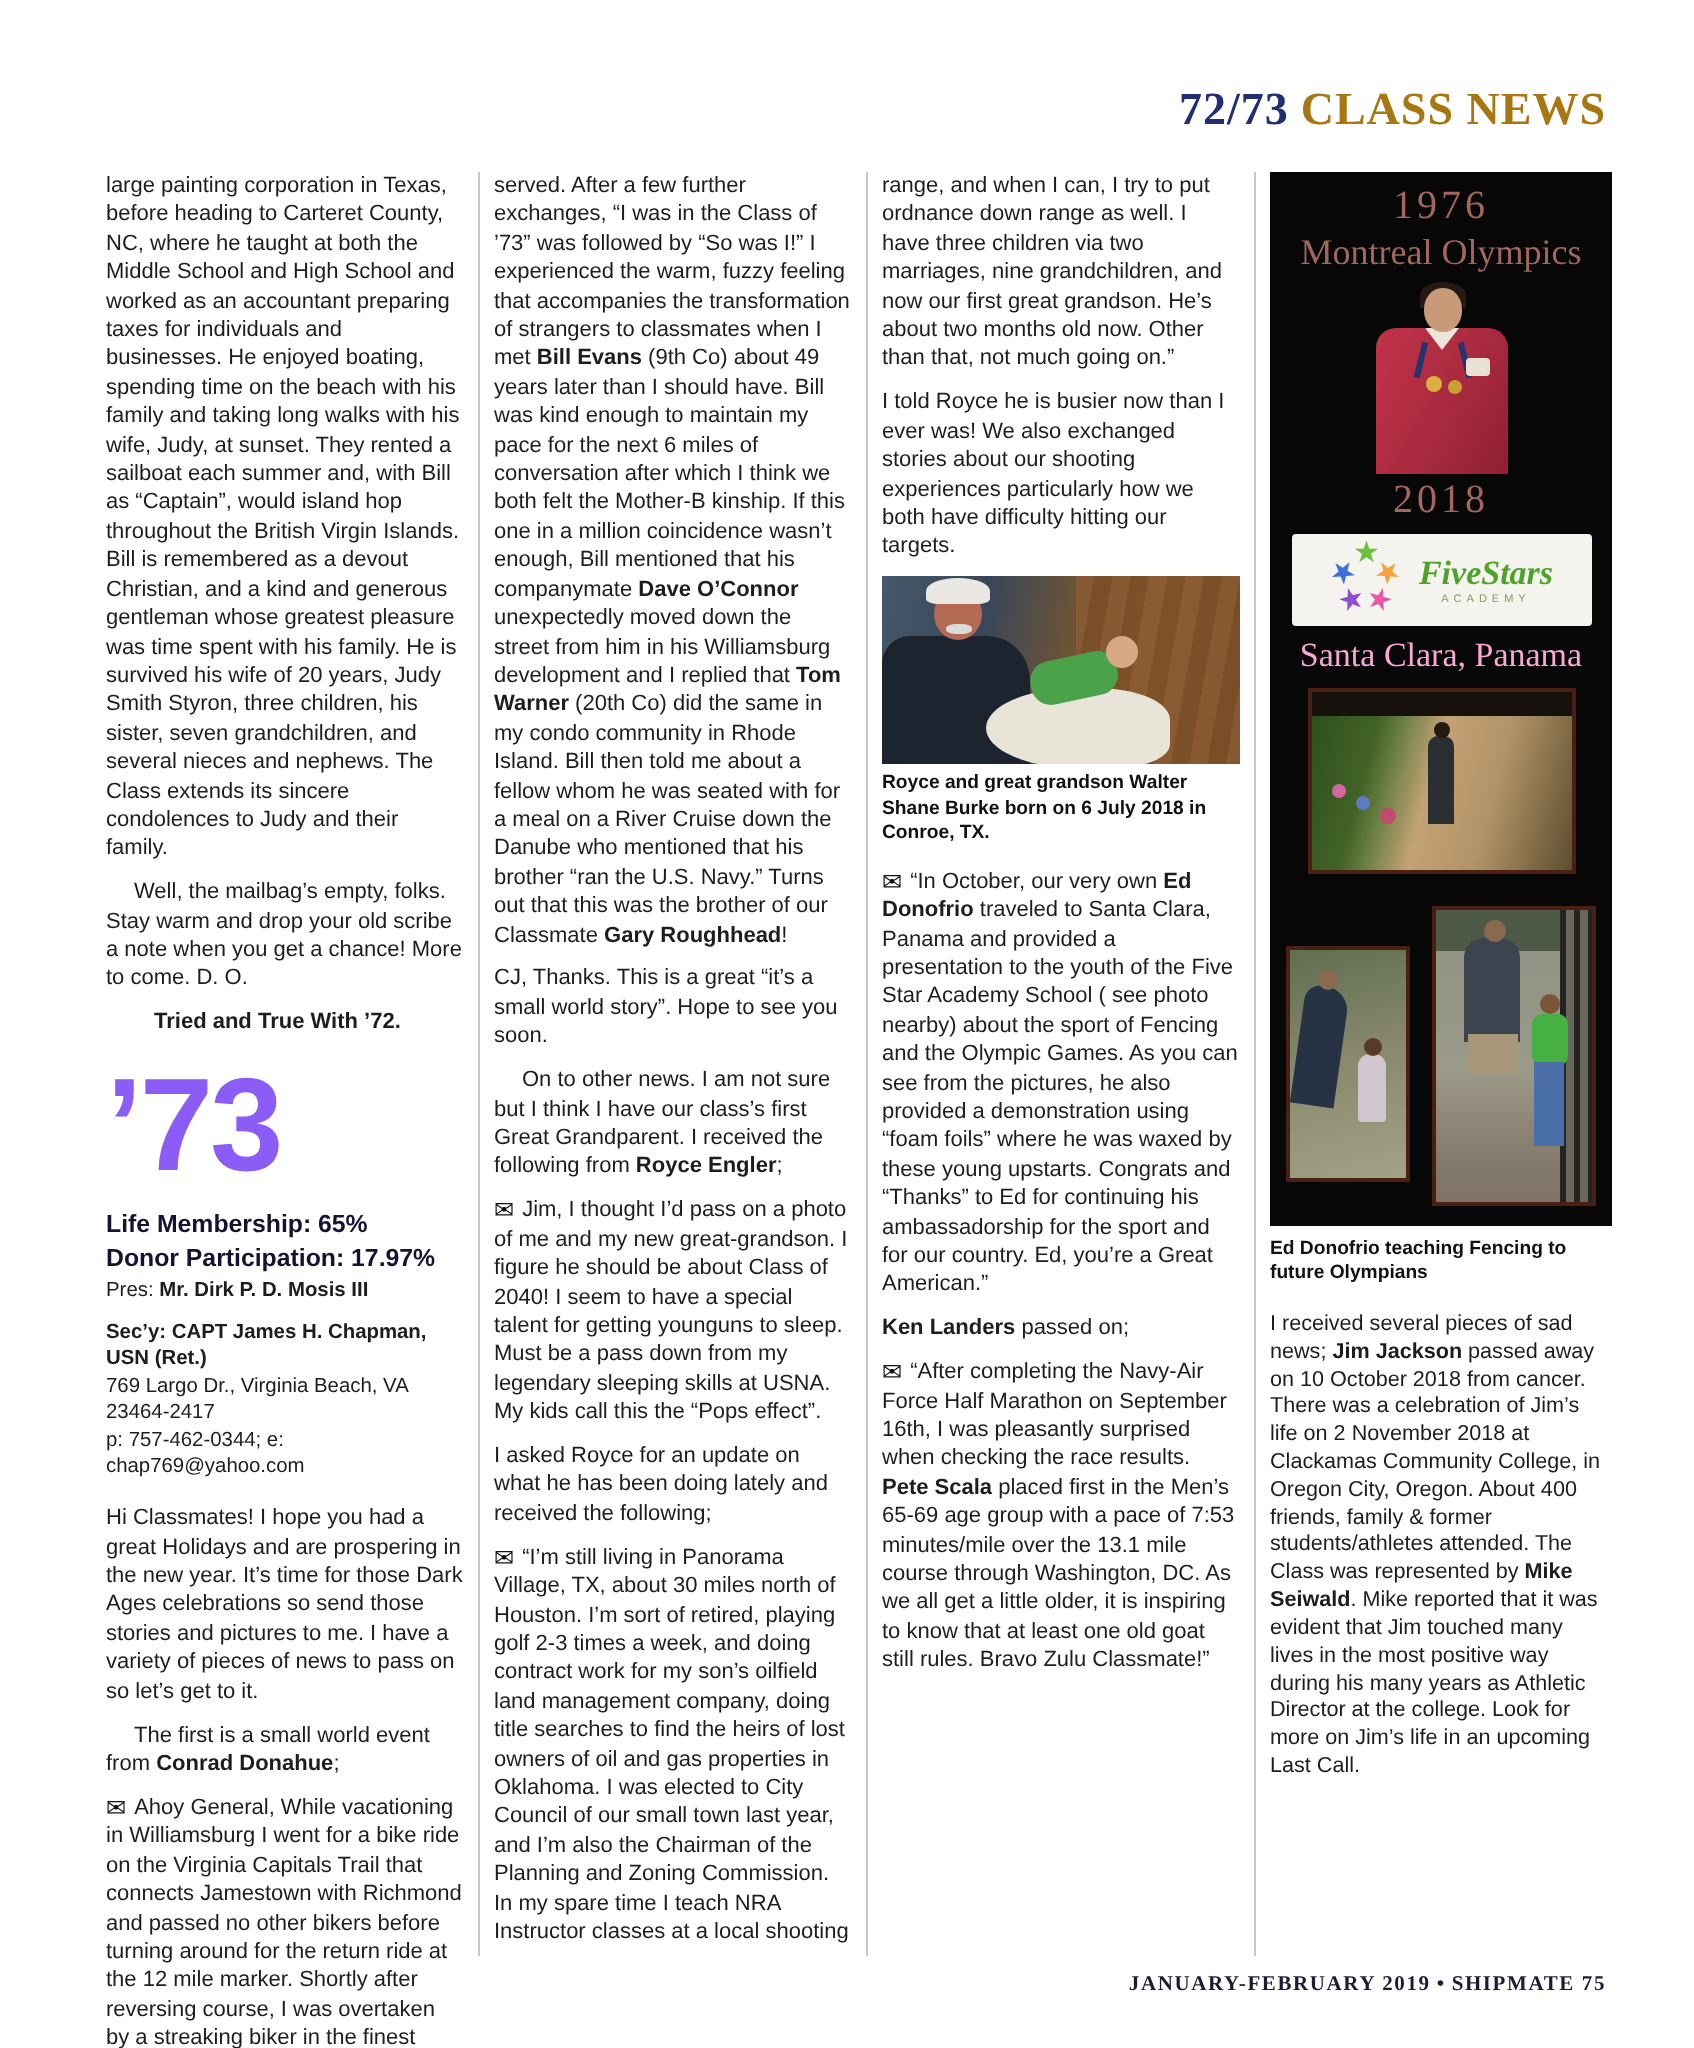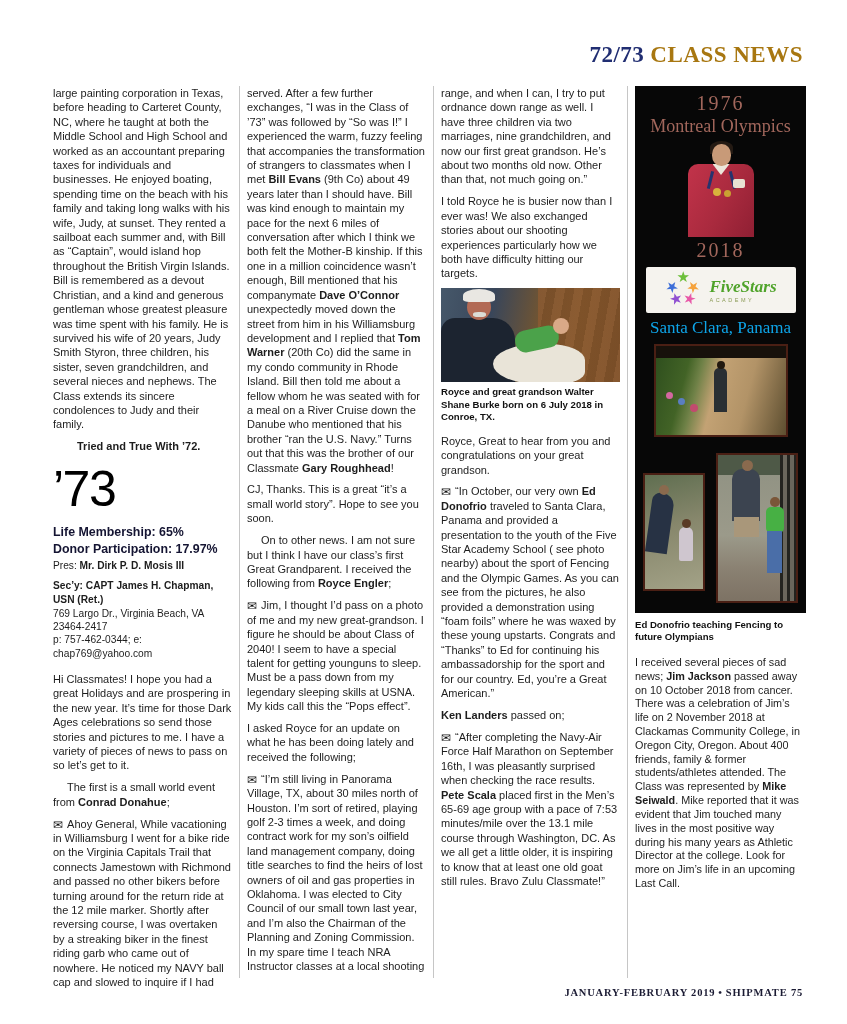--- a/index.html
+++ b/index.html
@@ -16,21 +16,21 @@
   .col{width:179px;flex:none;}
   .vr{flex:none;width:1px;background:#c6c6c6;margin:0 7px;height:892px;}
   .sidebar{width:171px;flex:none;}
 
   .bp{font-size:11px;line-height:1.31;margin:0 0 7.5px;}
   .ind{text-indent:14px;}
   .signoff{font-weight:bold;text-indent:24px;margin-bottom:4px;}
   .rich b{font-weight:bold;}
   .bp b{font-weight:bold;}
 
-  .class-head{font-size:50px;line-height:.95;font-weight:normal;color:#000000;letter-spacing:-1.5px;margin:12px 0 12px;}
+  .class-head{font-size:66px;line-height:.95;font-weight:bold;color:#8b5cf6;letter-spacing:-1.5px;margin:12px 0 12px;}
   .stat{font-weight:bold;font-size:12.4px;margin:0 0 3px;color:#141432;}
   .officer{font-size:10.2px;margin:0 0 1px;line-height:1.3;}
   .officer.secy{margin-top:7px;font-weight:bold;}
   .addr{font-size:10.2px;margin:0;line-height:1.3;}
   .gap-top{margin-top:12px;}
 
   .mail .mi{display:inline-block;font-size:12px;line-height:1;margin-right:4px;color:#101010;vertical-align:-1px;}
 
   .caption{font-size:9.6px;font-weight:bold;line-height:1.3;margin:4px 0 10px;color:#111;}
 
@@ -42,42 +42,42 @@
   .royce .stache{position:absolute;left:32px;top:24px;width:13px;height:5px;background:#dcdcd6;border-radius:40%;}
   .royce .body{position:absolute;left:0;top:30px;width:74px;height:64px;background:#1c2430;border-radius:14px 22px 0 0;}
   .royce .blanket{position:absolute;left:52px;top:56px;width:92px;height:40px;background:#e9e4d8;border-radius:50% 40% 30% 50%;}
   .royce .baby{position:absolute;left:74px;top:40px;width:44px;height:22px;background:#4ba24a;border-radius:10px;transform:rotate(-12deg);}
   .royce .bhead{position:absolute;left:112px;top:30px;width:16px;height:16px;background:#d9a987;border-radius:50%;}
 
   
   .panel{background:#070707;width:171px;padding:6px 0 10px;text-align:center;}
   .panel-year{font-family:"Liberation Serif",serif;font-size:20px;color:#a2675c;letter-spacing:2px;}
   .panel-title{font-family:"Liberation Serif",serif;font-size:18px;color:#a2675c;margin-top:1px;}
-  .panel-loc{font-family:"Liberation Serif",serif;font-size:17px;color:#0ea5e9;margin:5px 0 6px;}
+  .panel-loc{font-family:"Liberation Serif",serif;font-size:17px;color:#f9a8d4;margin:5px 0 6px;}
 
   .fencer{position:relative;width:92px;height:96px;margin:4px auto 2px;}
   .f-hair{position:absolute;left:35px;top:0;width:23px;height:13px;background:#241a13;border-radius:50% 50% 0 0;}
   .f-head{position:absolute;left:37px;top:3px;width:19px;height:22px;background:#c89a78;border-radius:48%;}
   .f-body{position:absolute;left:13px;top:23px;width:66px;height:73px;background:linear-gradient(120deg,#c2334a 0%,#a92a3e 55%,#8f1f33 100%);border-radius:10px 10px 0 0;}
   .f-collar{position:absolute;left:38px;top:23px;width:17px;height:11px;background:#ece6da;clip-path:polygon(0 0,100% 0,50% 100%);}
   .f-rib1{position:absolute;left:34px;top:30px;width:3px;height:18px;background:#26336e;transform:rotate(14deg);}
   .f-rib2{position:absolute;left:56px;top:30px;width:3px;height:18px;background:#26336e;transform:rotate(-14deg);}
   .f-med1{position:absolute;left:38px;top:47px;width:8px;height:8px;background:#d8b23c;border-radius:50%;}
   .f-med2{position:absolute;left:49px;top:49px;width:7px;height:7px;background:#c9a132;border-radius:50%;}
   .f-usa{position:absolute;left:58px;top:38px;width:12px;height:9px;background:#e8e2d2;border-radius:2px;}
 
   .logo-box{background:#f5f3ee;width:150px;height:46px;margin:5px auto 4px;border-radius:2px;display:flex;align-items:center;justify-content:center;gap:5px;}
   .stars{position:relative;width:40px;height:40px;flex:none;}
   .stars span{position:absolute;font-size:15px;line-height:1;}
   .st1{color:#6cbf3a;left:12px;top:-1px;}
   .st2{color:#f5a23c;left:23px;top:9px;transform:rotate(40deg);}
   .st3{color:#e858a8;left:19px;top:22px;transform:rotate(160deg);}
   .st4{color:#8f4fd1;left:5px;top:22px;transform:rotate(200deg);}
   .st5{color:#3f6fd8;left:1px;top:9px;transform:rotate(-40deg);}
-  .logo-words{text-align:left;}
+  .logo-words{text-align:center;}
   .logo-name{font-family:"Liberation Serif",serif;font-style:italic;font-weight:bold;font-size:17px;color:#4fa32a;display:block;line-height:1;}
   .logo-sub{font-size:5.5px;letter-spacing:2.5px;color:#8a9a55;display:block;margin-top:2px;}
 
   .collage{padding:0 8px;}
   .ph{border:2px solid #4a1f14;box-sizing:border-box;}
   .ph-porch{width:134px;height:93px;margin:2px auto 0;position:relative;overflow:hidden;background:linear-gradient(105deg,#2d4d1d 0%,#426326 24%,#6f8147 33%,#c3a274 46%,#b29367 68%,#5d4e30 100%);}
   .ph-porch .ceil{position:absolute;left:0;top:0;width:100%;height:12px;background:#17110b;}
   .ph-porch .man{position:absolute;left:58px;top:22px;width:13px;height:44px;background:#2a2f33;border-radius:5px 5px 0 0;}
   .ph-porch .mh{position:absolute;left:61px;top:15px;width:8px;height:8px;background:#22190f;border-radius:50%;}
   .ph-porch .k1{position:absolute;left:10px;top:46px;width:7px;height:7px;background:#d467a0;border-radius:50%;}
@@ -111,20 +111,21 @@
 <div class="page">
 
   <div class="hdr">
     <span class="num">72/73</span><span class="ttl">CLASS NEWS</span>
   </div>
 
   <div class="content">
 
     <div class="col">
       <p class="bp">large painting corporation in Texas, before heading to Carteret County, NC, where he taught at both the Middle School and High School and worked as an accountant preparing taxes for individuals and businesses. He enjoyed boating, spending time on the beach with his family and taking long walks with his wife, Judy, at sunset. They rented a sailboat each summer and, with Bill as “Captain”, would island hop throughout the British Virgin Islands. Bill is remembered as a devout Christian, and a kind and generous gentleman whose greatest pleasure was time spent with his family. He is survived his wife of 20 years, Judy Smith Styron, three children, his sister, seven grandchildren, and several nieces and nephews. The Class extends its sincere condolences to Judy and their family.</p>
+      <p class="bp ind">Well, the mailbag’s empty, folks. Stay warm and drop your old scribe a note when you get a chance! More to come. D. O.</p>
       <p class="bp signoff">Tried and True With ’72.</p>
       <h2 class="class-head">’73</h2>
       <p class="stat">Life Membership: 65%</p>
       <p class="stat">Donor Participation: 17.97%</p>
       <p class="officer">Pres: <b>Mr. Dirk P. D. Mosis III</b></p>
       <p class="officer secy">Sec’y: <b>CAPT James H. Chapman, USN (Ret.)</b></p>
       <p class="addr">769 Largo Dr., Virginia Beach, VA 23464-2417</p>
       <p class="addr">p: 757-462-0344; e: chap769@yahoo.com</p>
       <p class="bp gap-top">Hi Classmates! I hope you had a great Holidays and are prospering in the new year. It’s time for those Dark Ages celebrations so send those stories and pictures to me. I have a variety of pieces of news to pass on so let’s get to it.</p>
       <p class="bp ind">The first is a small world event from <b>Conrad Donahue</b>;</p>
@@ -151,21 +152,20 @@
         <div class="floor"></div>
         <div class="body"></div>
         <div class="head"></div>
         <div class="hair"></div>
         <div class="stache"></div>
         <div class="blanket"></div>
         <div class="baby"></div>
         <div class="bhead"></div>
       </div>
       <p class="caption">Royce and great grandson Walter Shane Burke born on 6 July 2018 in Conroe, TX.</p>
-      <p class="bp">Royce, Great to hear from you and congratulations on your great grandson.</p>
       <p class="bp mail"><span class="mi">✉</span><span class="rich">“In October, our very own <b>Ed Donofrio</b> traveled to Santa Clara, Panama and provided a presentation to the youth of the Five Star Academy School ( see photo nearby) about the sport of Fencing and the Olympic Games. As you can see from the pictures, he also provided a demonstration using “foam foils” where he was waxed by these young upstarts. Congrats and “Thanks” to Ed for continuing his ambassadorship for the sport and for our country. Ed, you’re a Great American.”</span></p>
       <p class="bp"><b>Ken Landers</b> passed on;</p>
       <p class="bp mail"><span class="mi">✉</span><span class="rich">“After completing the Navy-Air Force Half Marathon on September 16th, I was pleasantly surprised when checking the race results. <b>Pete Scala</b> placed first in the Men’s 65-69 age group with a pace of 7:53 minutes/mile over the 13.1 mile course through Washington, DC. As we all get a little older, it is inspiring to know that at least one old goat still rules. Bravo Zulu Classmate!”</span></p>
     </div>
 
     <div class="vr"></div>
 
     <div class="sidebar">
       <div class="panel">
         <div class="panel-year">1976</div>

